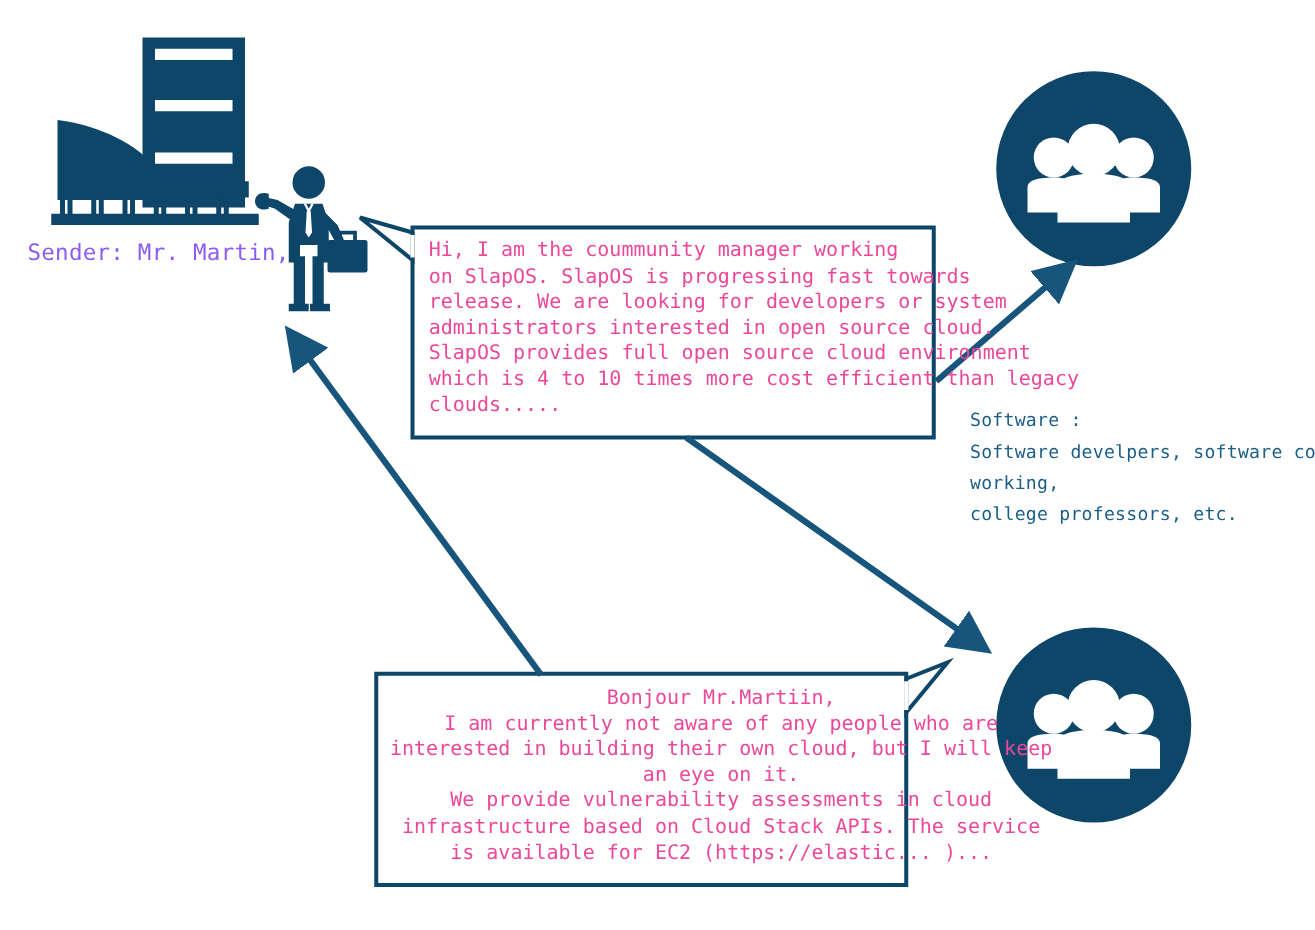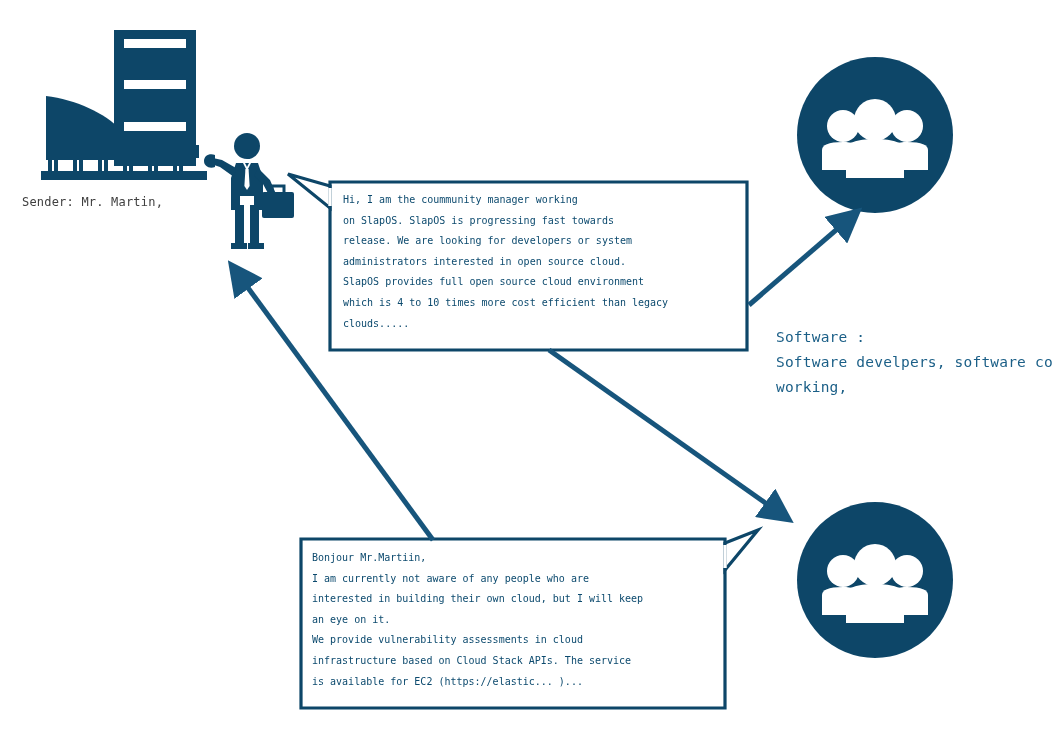--- a/index.html
+++ b/index.html
@@ -30,43 +30,43 @@
   .txt {
     position: absolute;
     color: #1a5e86;
     font-family: "DejaVu Sans Mono", monospace;
     white-space: pre;
     line-height: 1.0;
   }
   .sender-label {
     left: 22px;
     top: 190px;
-    font-size: 12px;
+    font-size: 18px;
     line-height: 25px;
     letter-spacing: 0.2px;
-    color: #404040;
+    color: #8b5cf6;
   }
   .receivers-label {
     left: 776px;
     top: 325px;
     font-size: 14.5px;
     line-height: 25px;
     letter-spacing: 0.2px;
     color: #1b5f87;
   }
   .bubble-text {
     position: absolute;
-    color: #0c4a6e;
+    color: #ec4899;
     font-family: "DejaVu Sans Mono", monospace;
-    font-size: 10px;
+    font-size: 16px;
     line-height: 20.6px;
     white-space: pre;
   }
   #bubble1-text { left: 343px; top: 190px; }
-  #bubble2-text { left: 312px; top: 548px; }
+  #bubble2-text { left: 312px; top: 548px; text-align: center; }
 </style>
 </head>
 <body>
 
 <div id="stage">
 
   <svg class="layer" viewBox="0 0 1052 744">
 
     <g fill="#0d4668">
 
@@ -165,19 +165,19 @@
 
     <line x1="749" y1="305" x2="857" y2="212" stroke="#17557c" stroke-width="5" marker-end="url(#arrowhead)"></line>
 
     <line x1="549" y1="350" x2="788" y2="519" stroke="#17557c" stroke-width="5" marker-end="url(#arrowhead)"></line>
 
     <line x1="433" y1="540" x2="232" y2="266" stroke="#17557c" stroke-width="5" marker-end="url(#arrowhead)"></line>
   </svg>
 
   <div class="txt sender-label"><span>Sender: Mr. Martin,</span><br></div>
 
-  <div class="txt receivers-label"><span>Software :</span><br><span>Software develpers, software company</span><br><span>working,</span><br></div>
+  <div class="txt receivers-label"><span>Software :</span><br><span>Software develpers, software company</span><br><span>working,</span><br><span>college professors, etc.</span></div>
 
   <div class="bubble-text" id="bubble1-text"><span>Hi, I am the coummunity manager working</span><br><span>on SlapOS. SlapOS is progressing fast towards</span><br><span>release. We are looking for developers or system</span><br><span>administrators interested in open source cloud.</span><br><span>SlapOS provides full open source cloud environment</span><br><span>which is 4 to 10 times more cost efficient than legacy</span><br><span>clouds.....</span></div>
 
   <div class="bubble-text" id="bubble2-text"><span>Bonjour Mr.Martiin,</span><br><span>I am currently not aware of any people who are</span><br><span>interested in building their own cloud, but I will keep</span><br><span>an eye on it.</span><br><span>We provide vulnerability assessments in cloud</span><br><span>infrastructure based on Cloud Stack APIs. The service</span><br><span>is available for EC2 (https://elastic... )...</span></div>
 
 </div>
 
 </body></html>

